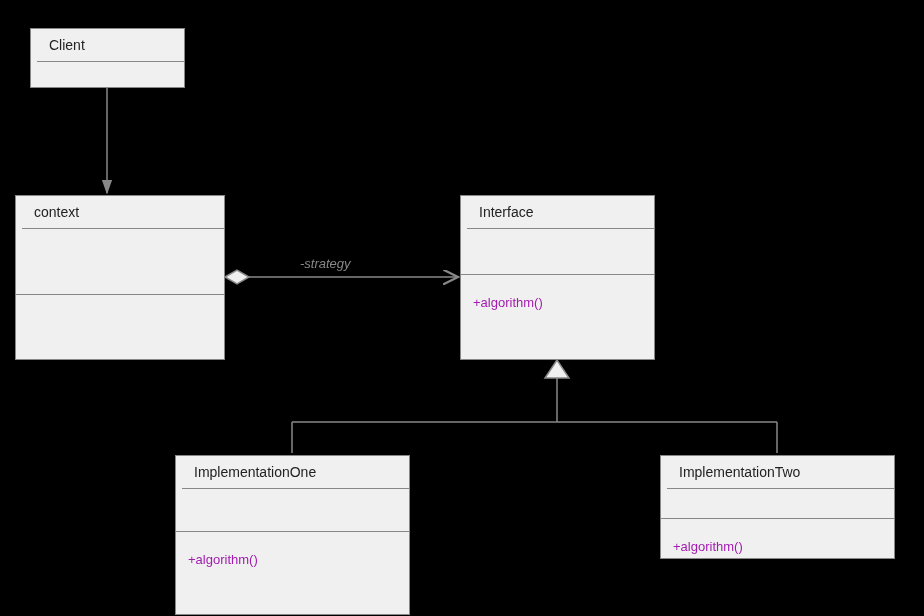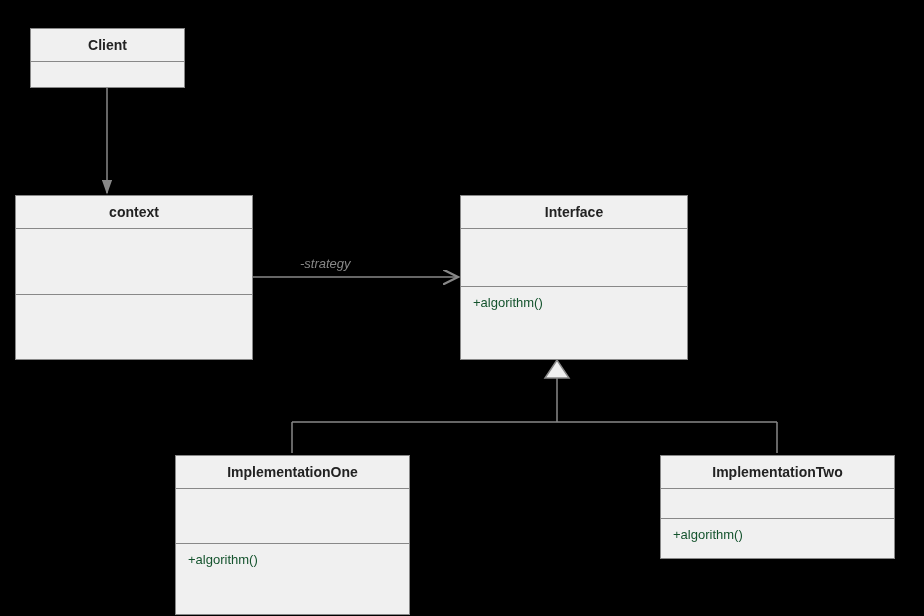--- a/index.html
+++ b/index.html
@@ -18,39 +18,39 @@
     }
     .uml-box {
       position: absolute;
       background: #f0f0f0;
       border: 1.5px solid #888;
       display: flex;
       flex-direction: column;
     }
     .uml-box .box-header {
       padding: 8px 12px;
-      font-weight: bold;
+      font-weight: normal;
       font-size: 14px;
-      text-align: center;
       border-bottom: 1.5px solid #888;
       background: #f0f0f0;
       color: #222;
+      margin-left: 6px;
     }
     .uml-box .box-section {
       border-bottom: 1.5px solid #888;
       min-height: 30px;
       flex: 1;
     }
     .uml-box .box-section:last-child {
       border-bottom: none;
     }
     .uml-box .box-section.has-text {
-      padding: 8px 12px;
+      padding: 20px 12px;
       font-size: 13px;
-      color: #14532d;
+      color: #a21caf;
     }
     svg#lines {
       position: absolute;
       top: 0;
       left: 0;
       width: 924px;
       height: 616px;
       pointer-events: none;
     }
   </style>
@@ -92,27 +92,27 @@
 
     <line x1="777" y1="422" x2="777" y2="453" stroke="#888" stroke-width="1.5"></line>
 
     <polygon points="557,360 545,378 569,378" fill="#f0f0f0" stroke="#888" stroke-width="1.5"></polygon>
   </svg>
 
   <div class="uml-box" style="left:30px; top:28px; width:155px; height:60px;">
     <div class="box-header">Client</div>
   </div>
 
-  <div class="uml-box" style="left:15px; top:195px; width:238px; height:165px;">
+  <div class="uml-box" style="left:15px; top:195px; width:210px; height:165px;">
     <div class="box-header">context</div>
     <div class="box-section"></div>
     <div class="box-section"></div>
   </div>
 
-  <div class="uml-box" style="left:460px; top:195px; width:228px; height:165px;">
+  <div class="uml-box" style="left:460px; top:195px; width:195px; height:165px;">
     <div class="box-header">Interface</div>
     <div class="box-section"></div>
     <div class="box-section has-text">+algorithm()</div>
   </div>
 
   <div class="uml-box" style="left:175px; top:455px; width:235px; height:160px;">
     <div class="box-header">ImplementationOne</div>
     <div class="box-section"></div>
     <div class="box-section has-text">+algorithm()</div>
   </div>

